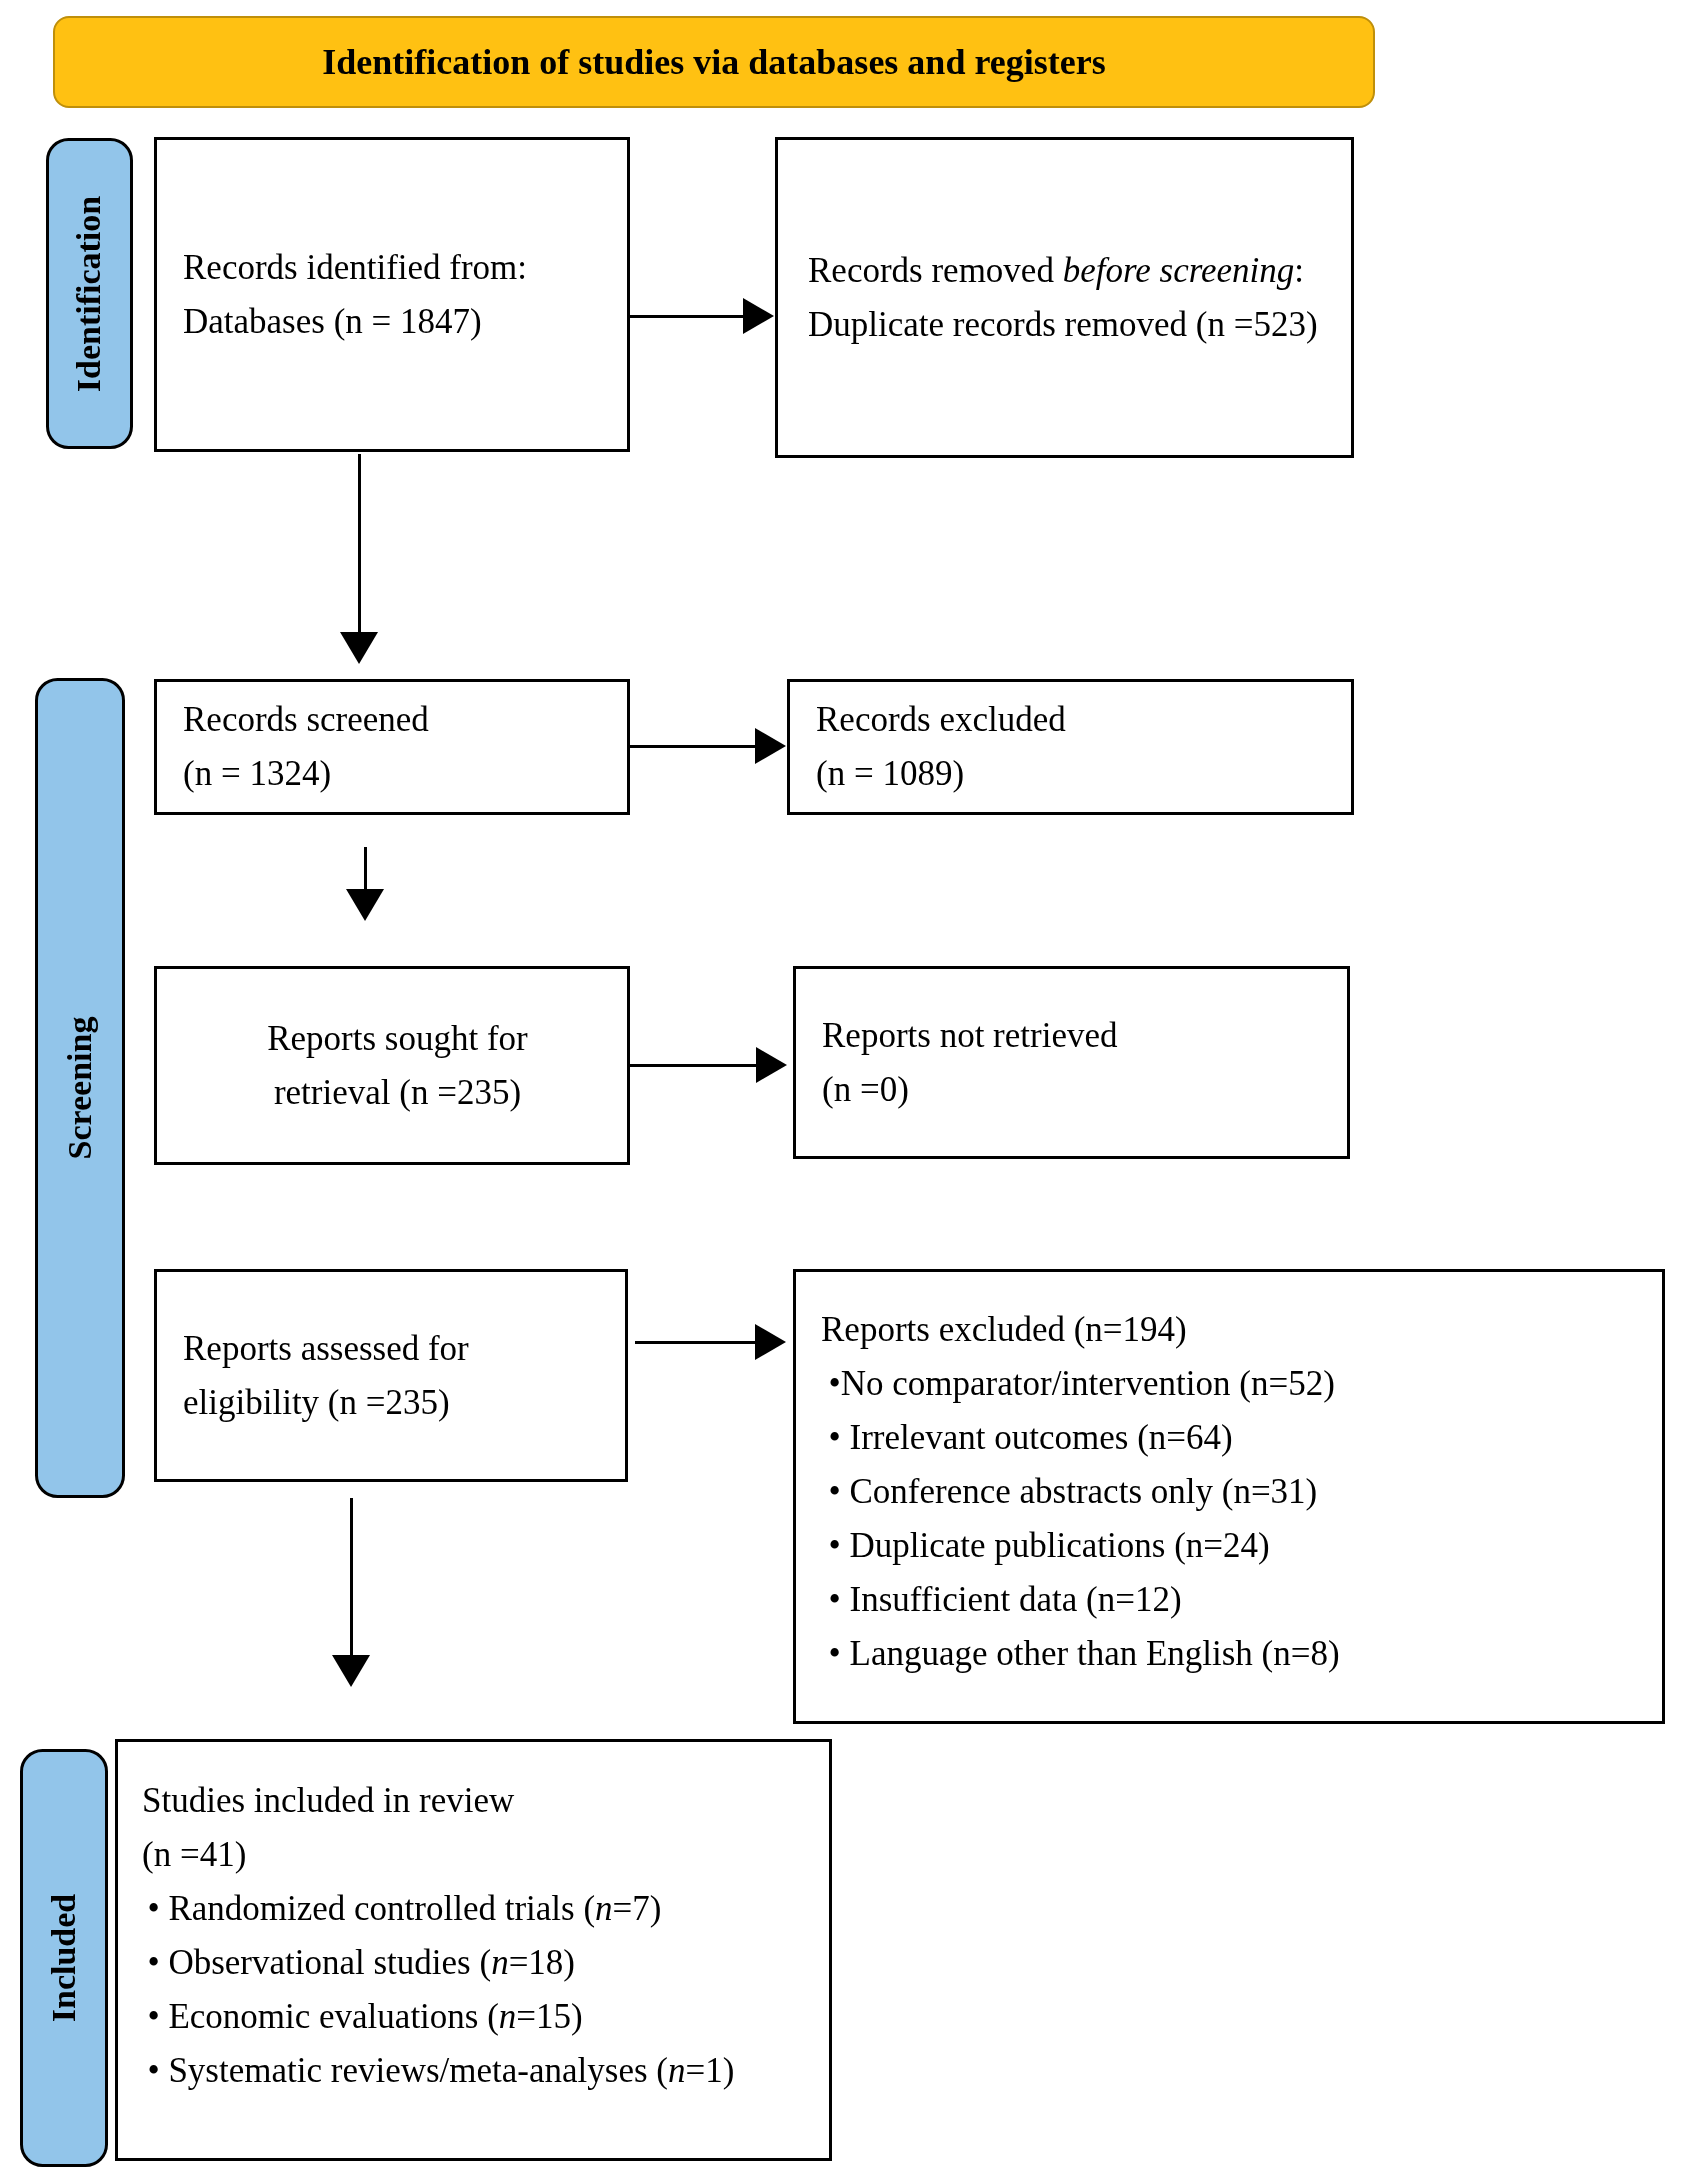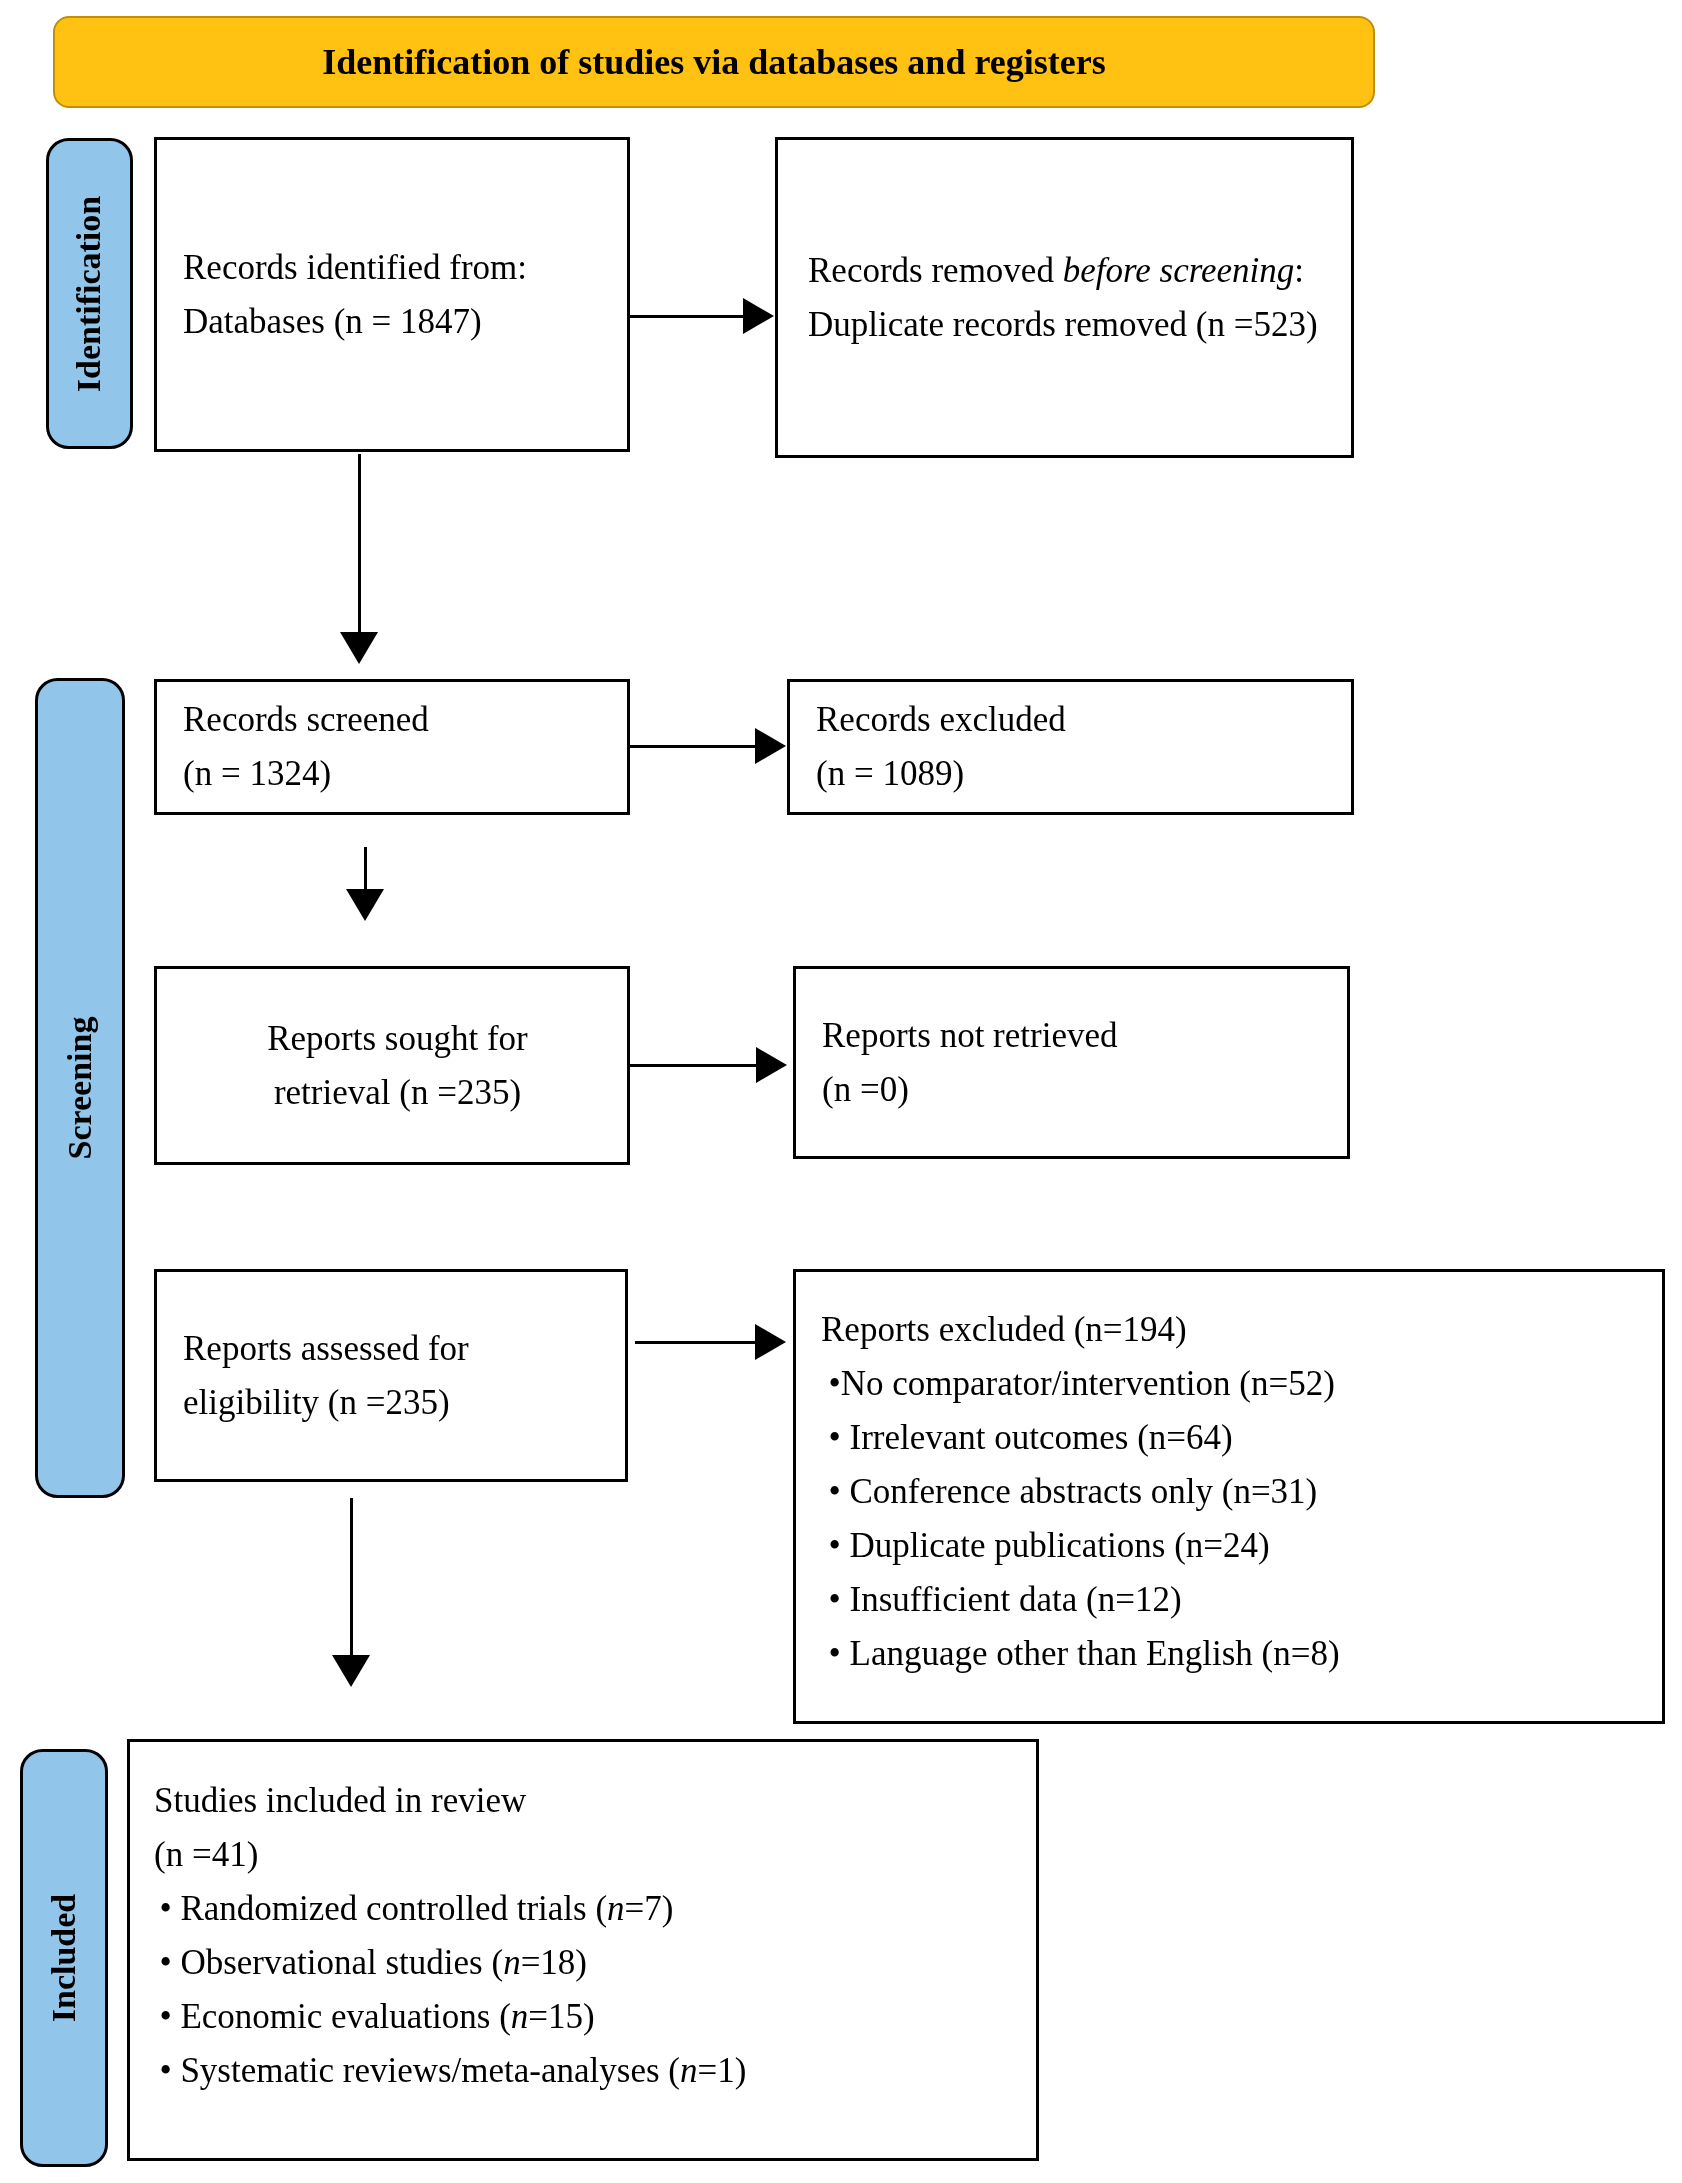--- a/index.html
+++ b/index.html
@@ -130,21 +130,21 @@
   <div class="box top-align bx8" style="left:793px; top:1269px; width:872px; height:455px;">
     <div>Reports excluded (n=194)</div>
     <div class="bx8-item">•No comparator/intervention (n=52)</div>
     <div class="bx8-item">• Irrelevant outcomes (n=64)</div>
     <div class="bx8-item">• Conference abstracts only (n=31)</div>
     <div class="bx8-item">• Duplicate publications (n=24)</div>
     <div class="bx8-item">• Insufficient data (n=12)</div>
     <div class="bx8-item">• Language other than English (n=8)</div>
   </div>
 
-  <div class="box top-align bx9" style="left:115px; top:1739px; width:912px; height:422px;margin-left:12px;">
+  <div class="box top-align bx9" style="left:115px; top:1739px; width:717px; height:422px;">
     <div>Studies included in review</div>
     <div>(n =41)</div>
     <div class="bx9-item"><span>• </span><span>Randomized controlled trials (</span><span class="it">n</span><span>=7)</span></div>
     <div class="bx9-item"><span>• </span><span>Observational studies (</span><span class="it">n</span><span>=18)</span></div>
     <div class="bx9-item"><span>• </span><span>Economic evaluations (</span><span class="it">n</span><span>=15)</span></div>
     <div class="bx9-item"><span>• </span><span>Systematic reviews/meta-analyses (</span><span class="it">n</span><span>=1)</span></div>
   </div>
 
   <div class="harrow" style="left:630px; top:298px; width:144px; height:36px;">
     <div class="shaft" style="width:113px;"></div>

